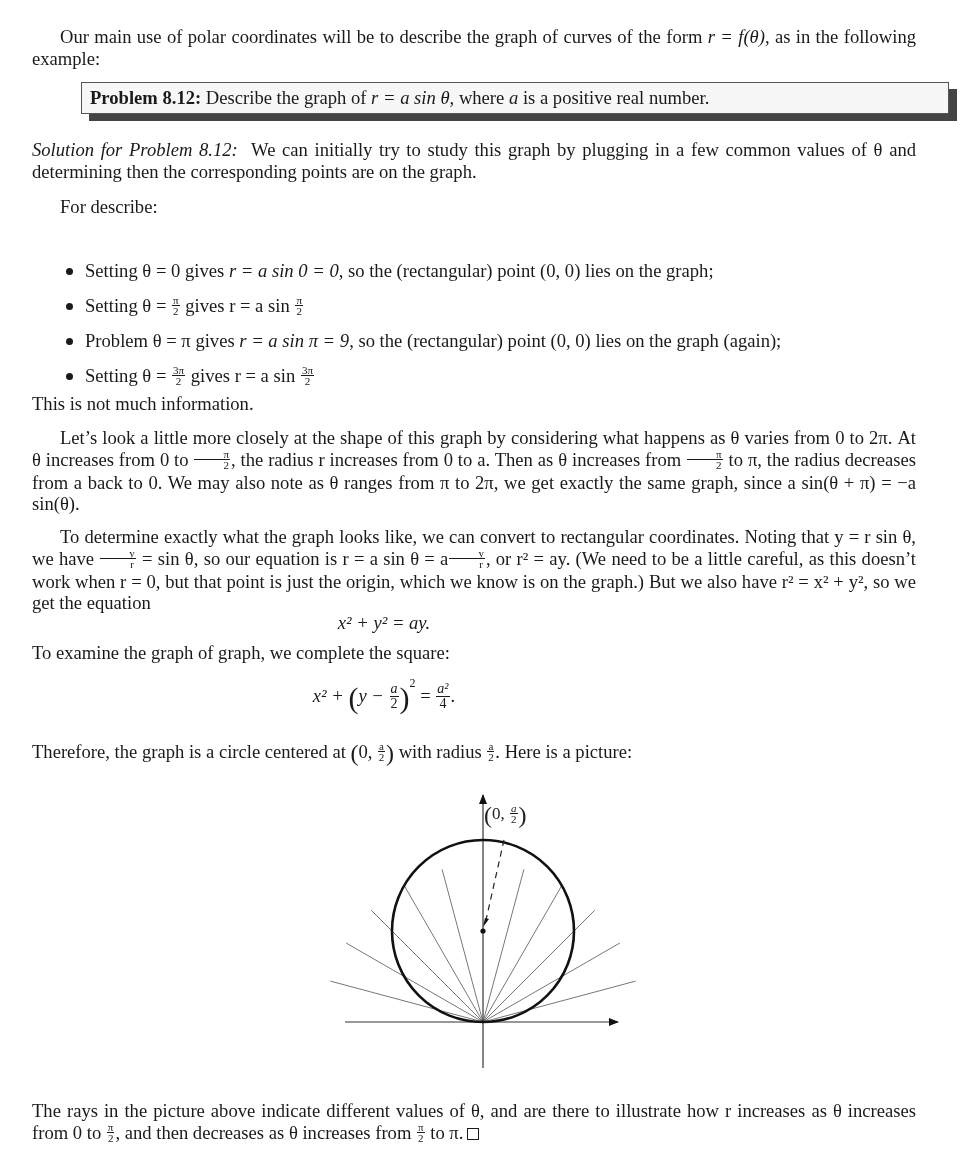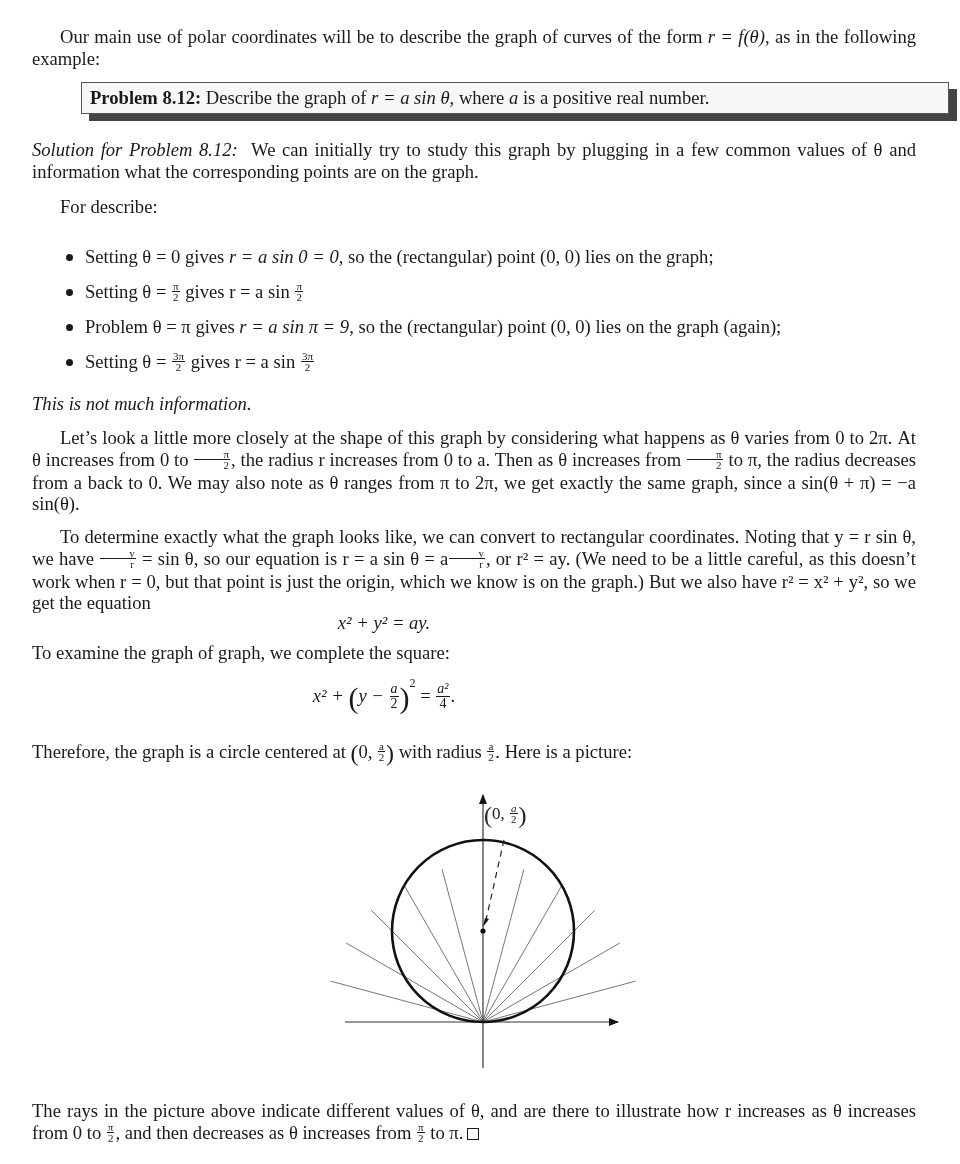--- a/index.html
+++ b/index.html
@@ -24,31 +24,31 @@
 </style>
 </head>
 <body>
 
 <p class="p indent" style="top:26px;"><span>Our main use of polar coordinates will be to describe the graph of curves of the form </span><i>r = f(θ)</i><span>, as in the following example:</span></p>
 
 <div class="problem-box">
   <div class="problem-text"><b>Problem 8.12:</b><span> Describe the graph of </span><i>r = a sin θ</i><span>, where </span><i>a</i><span> is a positive real number.</span></div>
 </div>
 
-<p class="p" style="top:139px;"><i>Solution for Problem 8.12:</i>&nbsp;&nbsp;<span>We can initially try to study this graph by plugging in a few common values of θ and information what the corresponding points are on the graph.</span></p>
+<p class="p" style="top:139px;"><i>Solution for Problem 8.12:</i>&nbsp;&nbsp;<span>We can initially try to study this graph by plugging in a few common values of θ and determining then the corresponding points are on the graph.</span></p>
 <p class="p indent" style="top:196px;">For describe:</p>
 
-<ul class="bullet-list" style="top:246px;">
+<ul class="bullet-list" style="top:260px;">
   <li><span class="dot"></span><span>Setting θ = 0 gives </span><i>r = a sin 0 = 0</i><span>, so the (rectangular) point (0, 0) lies on the graph;</span></li>
   <li><span class="dot"></span><span>Setting θ = </span><span class="frac"><span class="num">π</span><span>2</span></span><span> gives r = a sin </span><span class="frac"><span class="num">π</span><span>2</span></span></li>
   <li><span class="dot"></span><span>Problem θ = π gives </span><i>r = a sin π = 9</i><span>, so the (rectangular) point (0, 0) lies on the graph (again);</span></li>
   <li><span class="dot"></span><span>Setting θ = </span><span class="frac"><span class="num">3π</span><span>2</span></span><span> gives r = a sin </span><span class="frac"><span class="num">3π</span><span>2</span></span></li>
 </ul>
 
-<p class="p" style="top:393px;font-style:italic;">This is not much information.</p>
+<p class="p" style="top:393px;">This is not much information.</p>
 
 <p class="p indent" style="top:427px;"><span>Let’s look a little more closely at the shape of this graph by considering what happens as θ varies from 0 to 2π. At θ increases from 0 to </span><span class="frac"><span class="num">π</span><span>2</span></span><span>, the radius r increases from 0 to a. Then as θ increases from </span><span class="frac"><span class="num">π</span><span>2</span></span><span> to π, the radius decreases from a back to 0. We may also note as θ ranges from π to 2π, we get exactly the same graph, since a sin(θ + π) = −a sin(θ).</span></p>
 
 <p class="p indent" style="top:526px;"><span>To determine exactly what the graph looks like, we can convert to rectangular coordinates. Noting that y = r sin θ, we have </span><span class="frac"><span class="num">y</span><span>r</span></span><span> = sin θ, so our equation is r = a sin θ = a</span><span class="frac"><span class="num">y</span><span>r</span></span><span>, or r² = ay. (We need to be a little careful, as this doesn’t work when r = 0, but that point is just the origin, which we know is on the graph.) But we also have r² = x² + y², so we get the equation</span></p>
 
 <div class="display" style="top:612px;">x² + y² = ay.</div>
 
 <p class="p" style="top:642px;">To examine the graph of graph, we complete the square:</p>
 
 <div class="display" style="top:681px;"><span>x² + </span><span class="bigparen">(</span><span>y − </span><span class="frac" style="font-size:14px;line-height:14px;"><span class="num">a</span><span style="font-style:normal">2</span></span><span class="bigparen">)</span><sup style="font-style:normal;font-size:12px;position:relative;top:-8px;">2</sup><span style="font-style:normal"> = </span><span class="frac" style="font-size:14px;line-height:14px;"><span class="num">a²</span><span style="font-style:normal">4</span></span><span style="font-style:normal">.</span></div>

